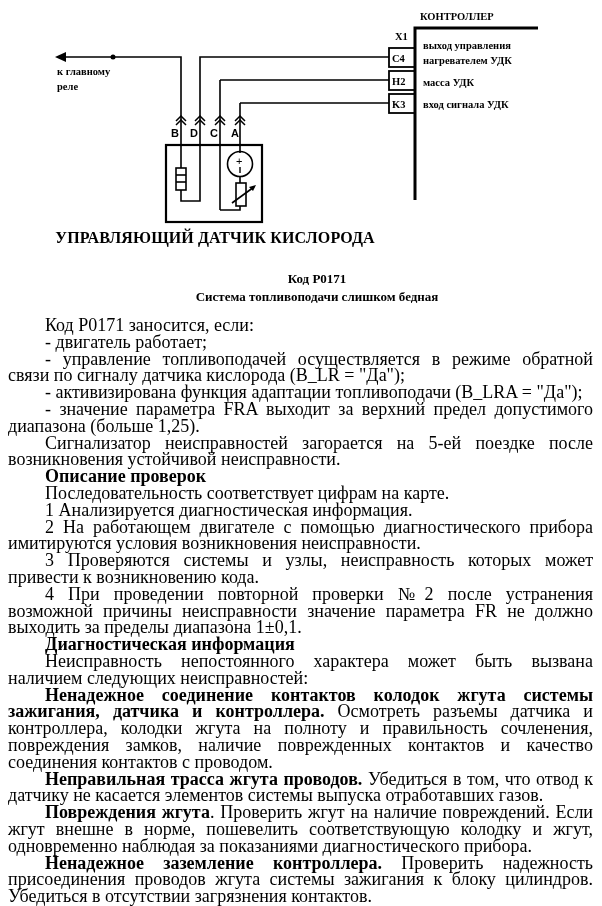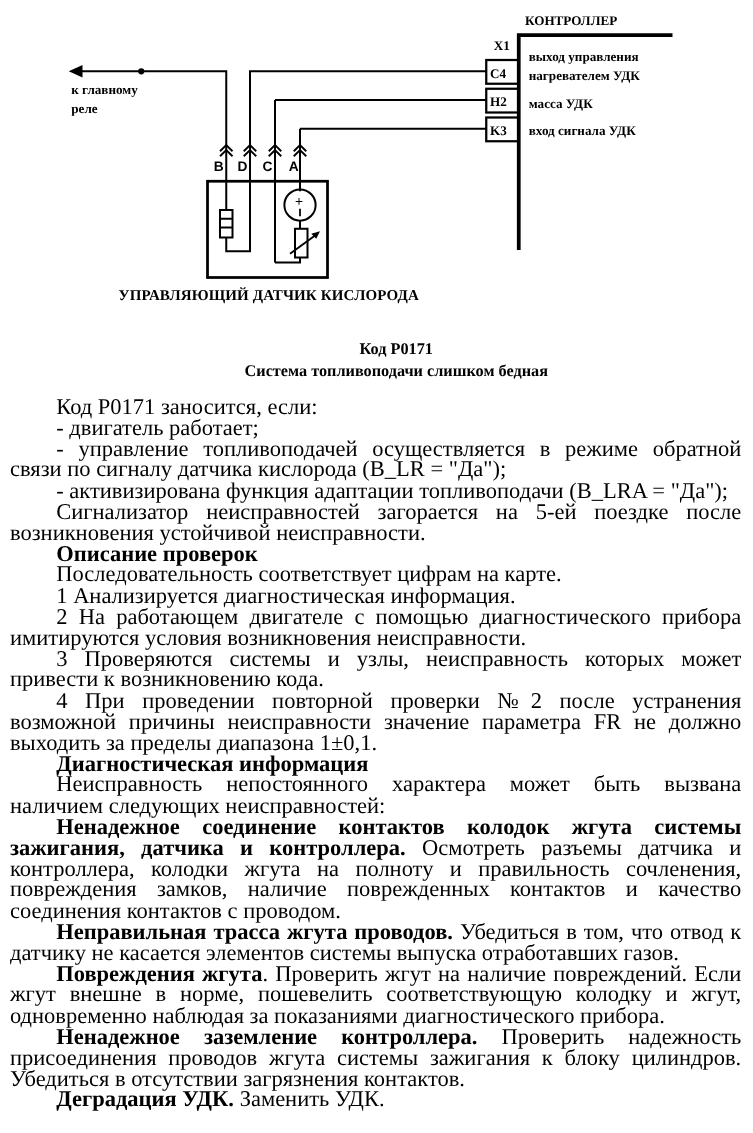--- a/index.html
+++ b/index.html
@@ -2,21 +2,21 @@
 <html><head>
 <meta charset="utf-8">
 <style>
   html, body { margin: 0; padding: 0; background: #ffffff; }
   body { width: 602px; height: 906px; position: relative; overflow: hidden;
          font-family: "Liberation Serif", serif; color: #000; }
   #diagram { position: absolute; left: 0; top: 0; width: 602px; height: 250px; }
   .dlabel { font-family: "Liberation Serif", serif; font-weight: bold; font-size: 10.5px; }
   .pinlabel { font-family: "Liberation Sans", sans-serif; font-weight: bold; font-size: 11px; }
   .caption { position: absolute; left: 0; width: 430px; top: 229px; text-align: center;
-             font-weight: bold; font-size: 12px; letter-spacing: 0.1px; }
+             font-weight: bold; font-size: 16px; letter-spacing: 0.1px; }
   .titles { position: absolute; left: 0; width: 602px; top: 270px; text-align: center;
             font-weight: bold; font-size: 13px; line-height: 18px; padding-left: 16px; }
   .body { position: absolute; left: 8px; width: 585px; top: 317px;
           font-size: 18px; line-height: 16.8px; text-align: justify; }
   .body p { margin: 0; text-indent: 37px; }
   .body p.h { font-weight: bold; }
   .body b { font-weight: bold; }
 </style>
 </head>
 <body>
@@ -85,20 +85,21 @@
 <div class="titles">
   <div>Код P0171</div>
   <div>Система топливоподачи слишком бедная</div>
 </div>
 
 <div class="body" id="body">
     <p>Код P0171 заносится, если:</p>
     <p>- двигатель работает;</p>
     <p>- управление топливоподачей осуществляется в режиме обратной связи по сигналу датчика кислорода (B_LR = "Да");</p>
     <p>- активизирована функция адаптации топливоподачи (B_LRA = "Да");</p>
+    <p>- значение параметра FRA выходит за верхний предел допустимого диапазона (боль­ше 1,25).</p>
     <p>Сигнализатор неисправностей загорается на 5-ей поездке после возникновения устой­чивой неисправности.</p>
     <p class="h">Описание проверок</p>
     <p>Последовательность соответствует цифрам на карте.</p>
     <p>1 Анализируется диагностическая информация.</p>
     <p>2 На работающем двигателе с помощью диагностического прибора имитируются ус­ловия возникновения неисправности.</p>
     <p>3 Проверяются системы и узлы, неисправность которых может привести к возникно­вению кода.</p>
     <p>4 При проведении повторной проверки №2 после устранения возможной причины не­исправности значение параметра FR не должно выходить за пределы диапазона 1±0,1.</p>
     <p class="h">Диагностическая информация</p>
     <p>Неисправность непостоянного характера может быть вызвана наличием следующих неисправностей:</p>
     <p><b>Ненадежное соединение контактов колодок жгута системы зажигания, датчика и контроллера.</b><span> Осмотреть разъемы датчика и контроллера, колодки жгута на полноту и пра­вильность сочленения, повреждения замков, наличие поврежденных контактов и качество соединения контактов с проводом.</span></p>

